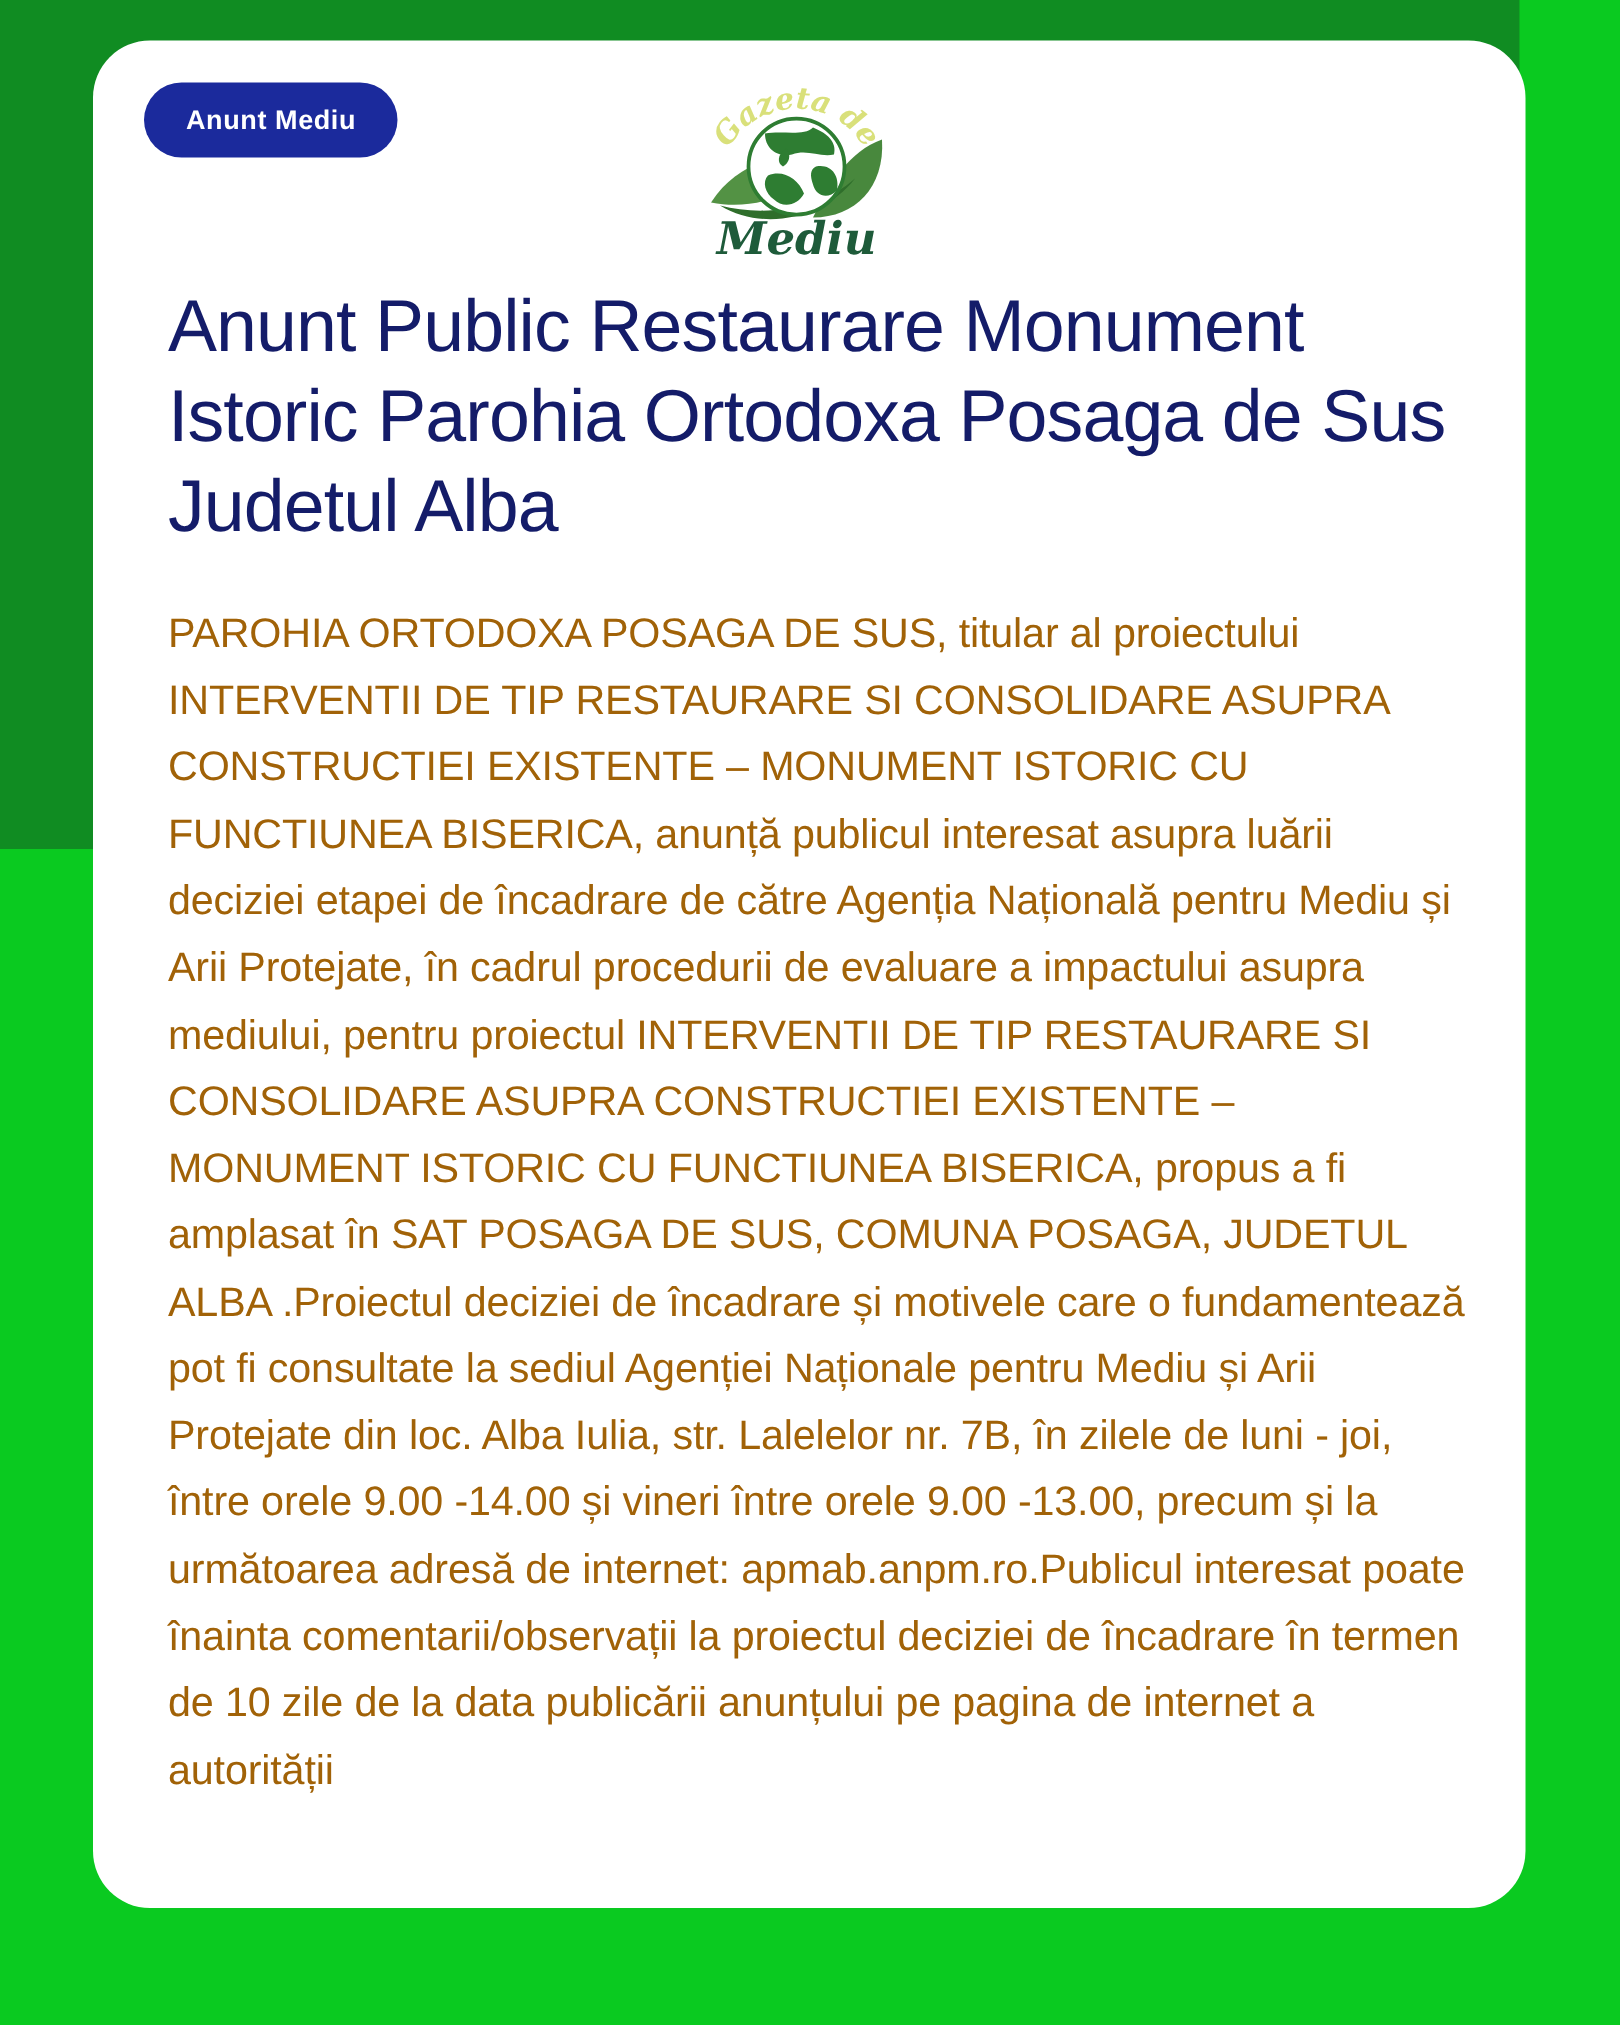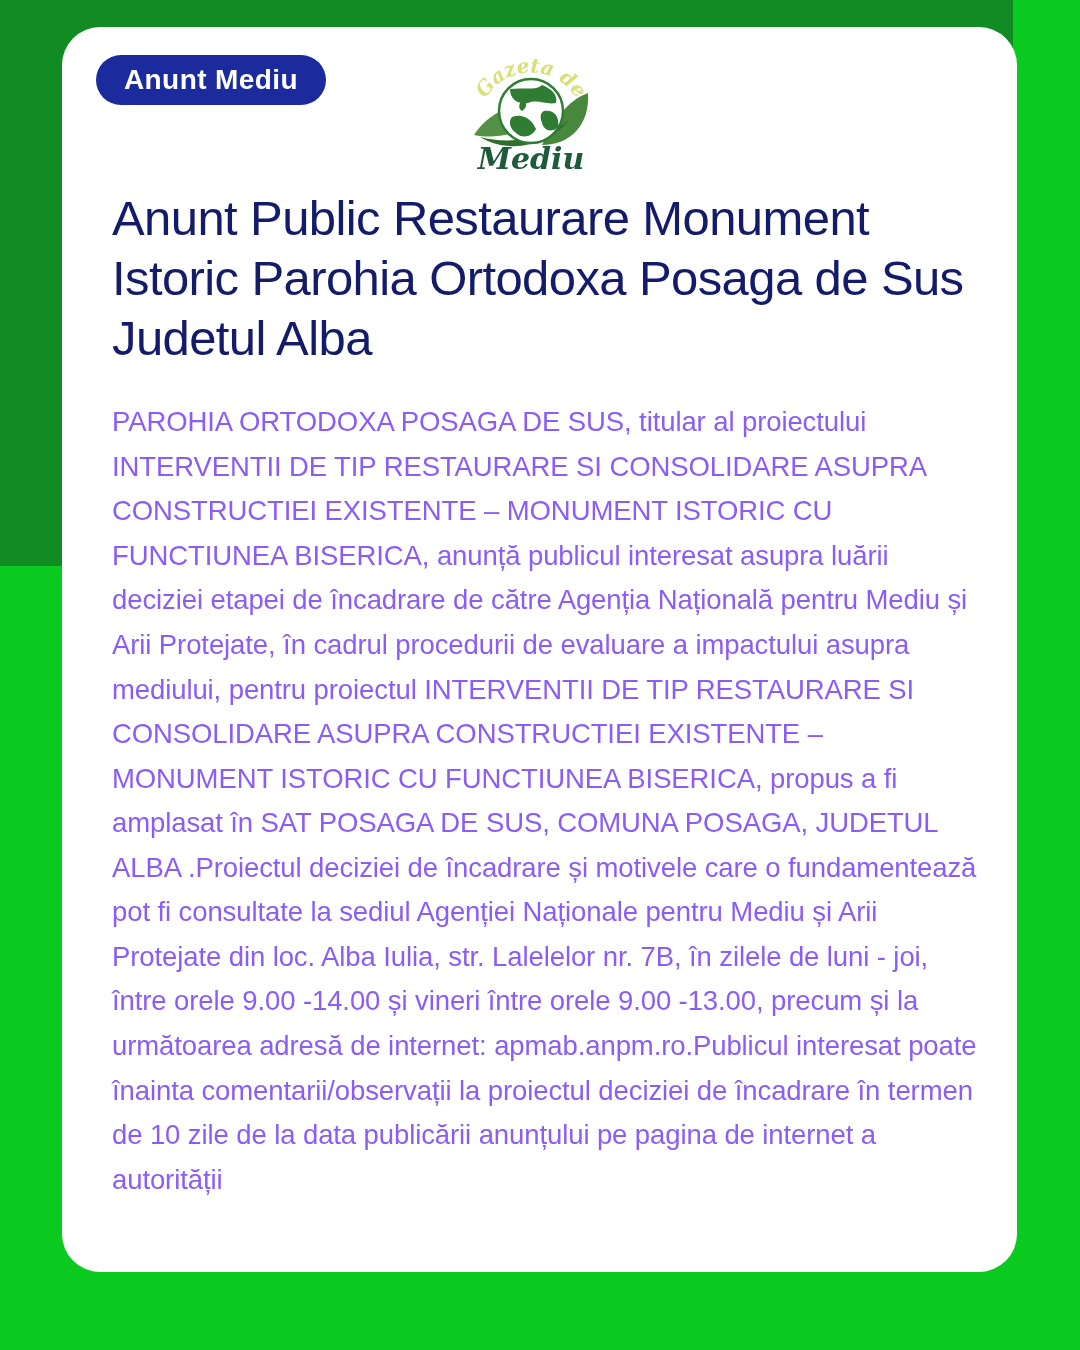--- a/index.html
+++ b/index.html
@@ -55,21 +55,21 @@
     left:34px;
     top:28px;
     height:50px;
     padding:0 28px;
     background:#1B2A9C;
     color:#FFFFFF;
     border-radius:999px;
     display:flex;
     align-items:center;
     justify-content:center;
-    font-size:28px;
+    font-size:18px;
     font-weight:700;
     letter-spacing:0.4px;
     line-height:1;
     white-space:nowrap;
   }
 
   .logo {
     position:absolute;
     left:404px;
     top:6px;
@@ -87,21 +87,21 @@
     font-weight:400;
     line-height:1.22;
     letter-spacing:-0.6px;
     font-stretch:condensed;
   }
 
   
   .body-copy {
     padding:0 40px 0 50px;
     margin-top:32px;
-    color:#8b5cf6;
+    color:#a16207;
     font-size:27.5px;
     line-height:1.62;
     font-weight:400;
     letter-spacing:-0.1px;
     white-space:pre-wrap;
     word-break:normal;
   }
 </style>
 </head>
 <body>

